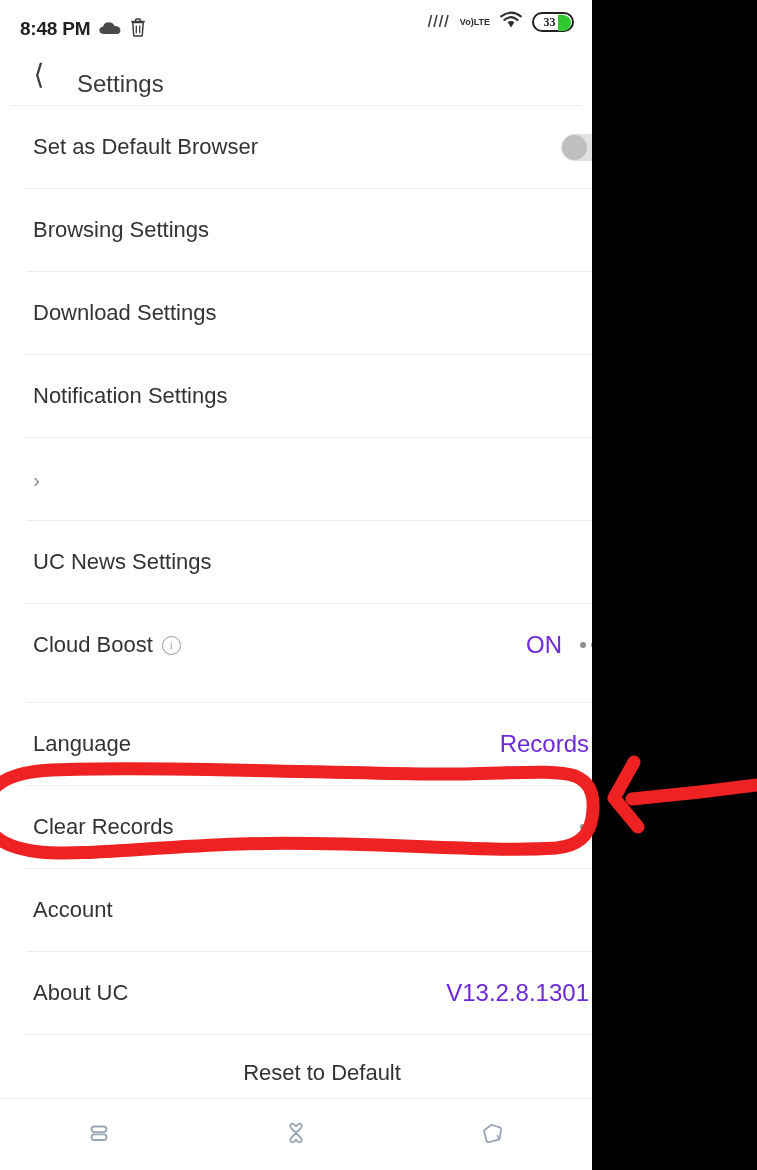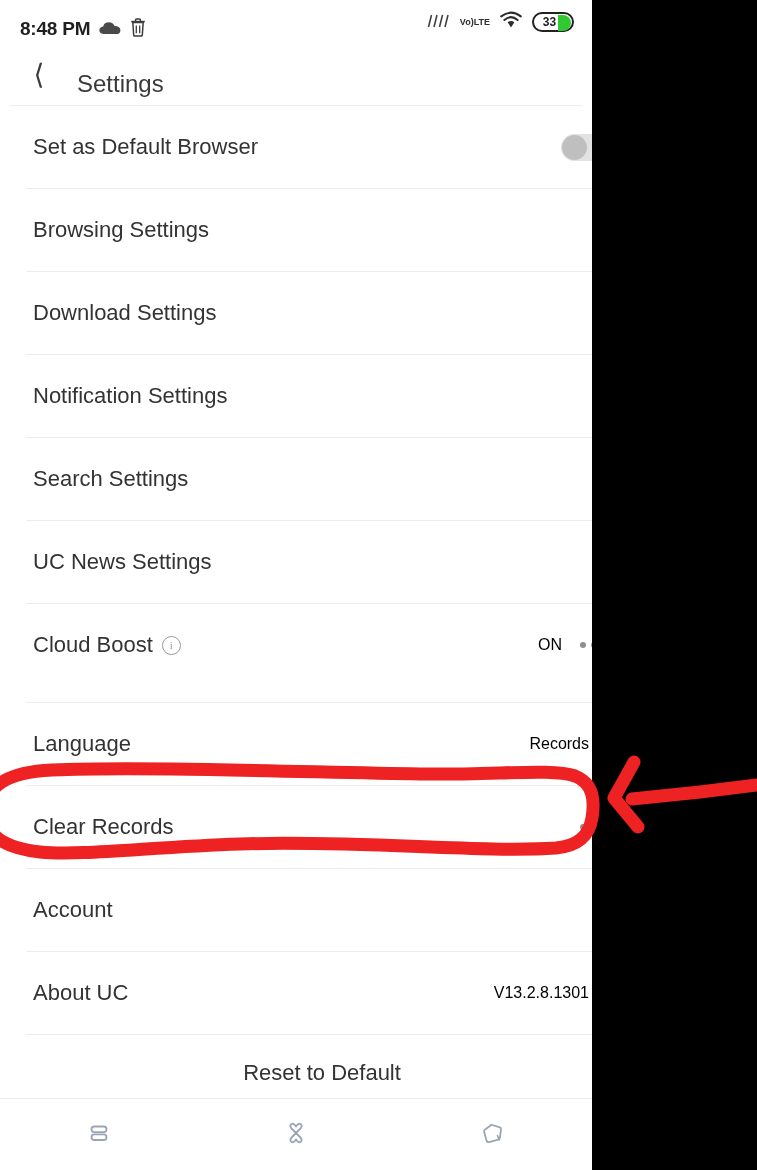--- a/index.html
+++ b/index.html
@@ -74,20 +74,21 @@
     background: #32c832;
     border-radius: 0 8px 8px 0;
   }
   .batt-num {
     position: relative;
     z-index: 2;
     font-size: 12px;
     font-weight: bold;
     color: #222;
     margin-right: 7px;
+    font-family: Liberation Serif, serif;
   }
 
   
   .header {
     position: absolute;
     left: 0; top: 44px;
     width: 592px;
     height: 62px;
     display: flex;
     align-items: center;
@@ -145,22 +146,22 @@
     display: flex;
     align-items: center;
     gap: 18px;
   }
   .chev {
     font-size: 21px;
     color: #8e8e8e;
     line-height: 1;
   }
   .row-value {
-    font-size: 16px;
-    color: #000000;
+    font-size: 24px;
+    color: #6d28d9;
   }
   .dots {
     display: flex;
     align-items: center;
     gap: 5px;
     margin-right: 6px;
   }
   .dots i {
     display: block;
     width: 6px; height: 6px;
@@ -333,21 +334,20 @@
 
     <div class="row">
       <span class="row-label">Notification Settings</span>
       <span class="row-right">
         <span class="chev">›</span>
       </span>
     </div>
     <div class="sep"></div>
 
     <div class="row">
-      <span class="row-label">Search Settings</span>
       <span class="row-right">
         <span class="chev">›</span>
       </span>
     </div>
     <div class="sep"></div>
 
     <div class="row">
       <span class="row-label">UC News Settings</span>
       <span class="row-right">
         <span class="chev">›</span>

